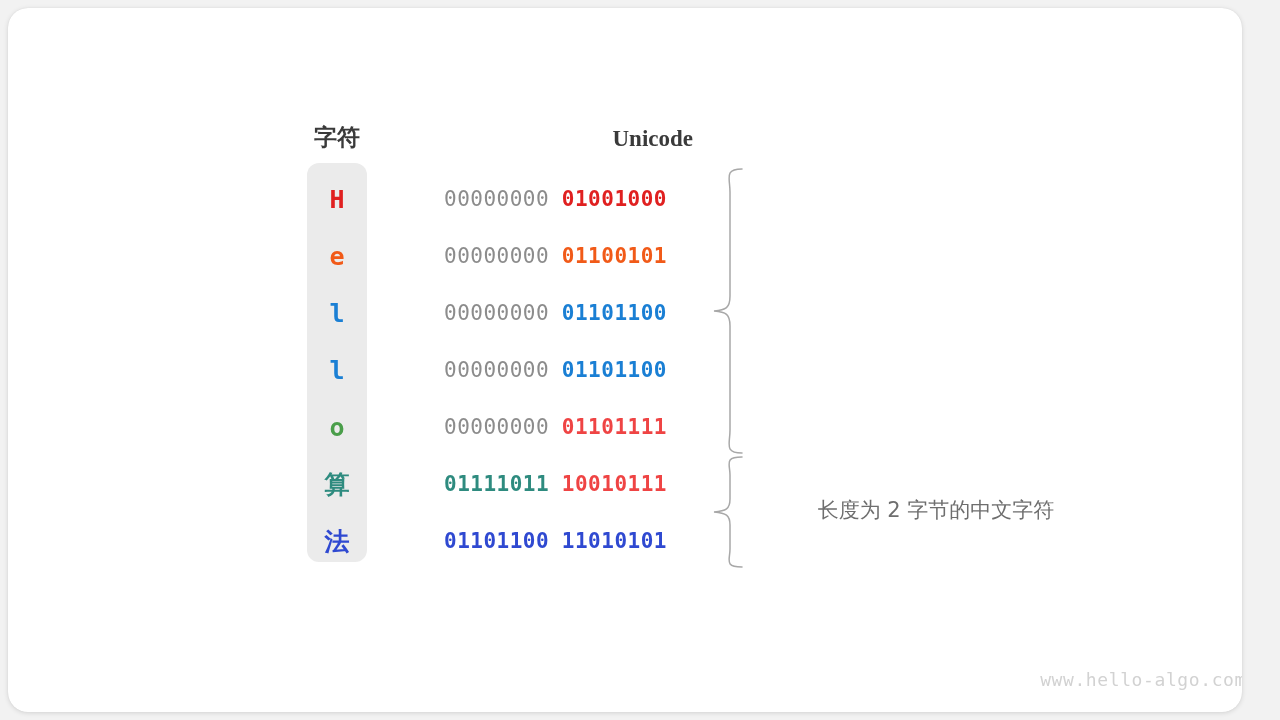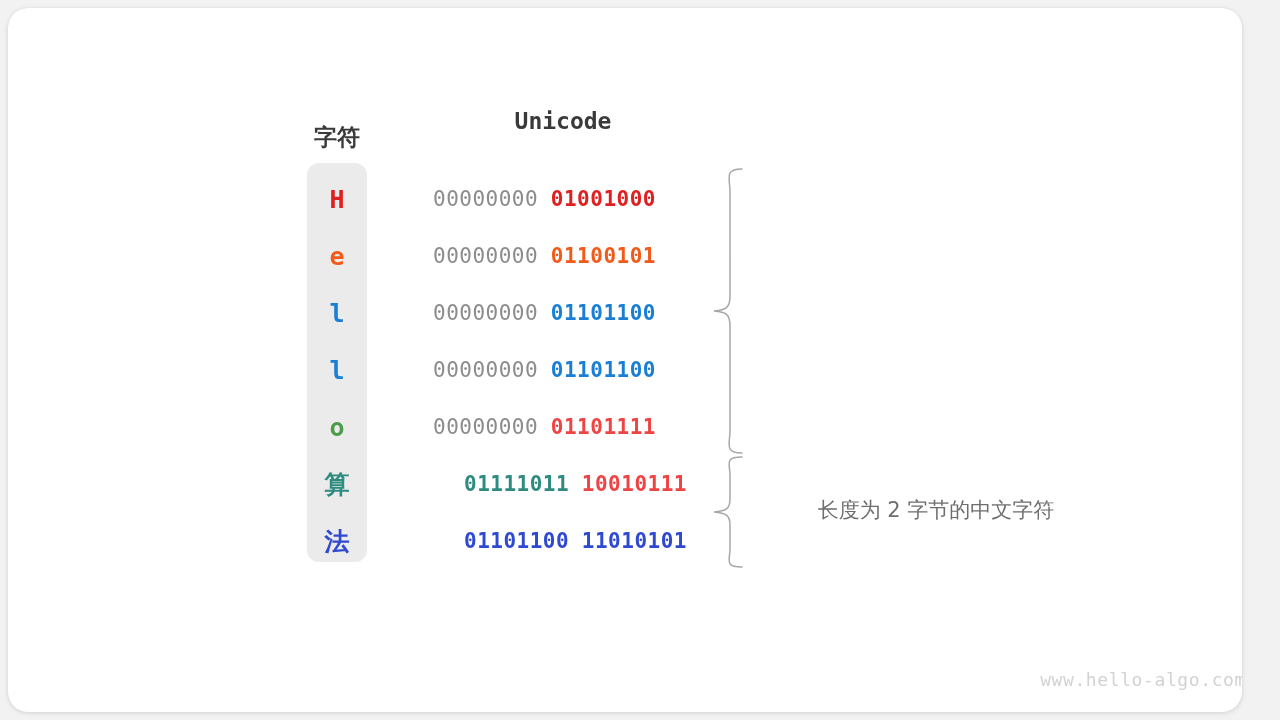--- a/index.html
+++ b/index.html
@@ -46,23 +46,24 @@
     white-space: nowrap;
   }
   #header-char {
     left: 298px;
     top: 114px;
     width: 62px;
     text-align: center;
   }
   #header-unicode {
     left: 425px;
-    top: 100px;
+    top: 118px;
     width: 260px;
-    text-align: center;
+    text-align: right;
+    font-family: Liberation Serif, serif;
   }
 
   
   #char-panel {
     position: absolute;
     left: 299px;
     top: 155px;
     width: 60px;
     height: 399px;
     background: #ebebeb;
@@ -74,38 +75,37 @@
     width: 60px;
     height: 57px;
     line-height: 57px;
     text-align: center;
     font-family: "DejaVu Sans Mono", "Liberation Mono", monospace;
     font-weight: bold;
     font-size: 25px;
   }
   .row-bits {
     position: absolute;
-    left: 425px;
+    left: 436px;
     width: 260px;
     height: 57px;
     line-height: 57px;
     text-align: left;
     font-family: "DejaVu Sans Mono", "Liberation Mono", monospace;
     font-size: 21px;
     white-space: pre;
   }
   .bits-high {
     color: #8c8c8c;
     font-weight: normal;
     letter-spacing: 0.5px;
   }
   .bits-high.emph {
     font-weight: bold;
     letter-spacing: 0.5px;
-    margin-left: 31px;
   }
   .bits-low {
     font-weight: bold;
     letter-spacing: 0.5px;
   }
 
   
   .brace {
     position: absolute;
   }

